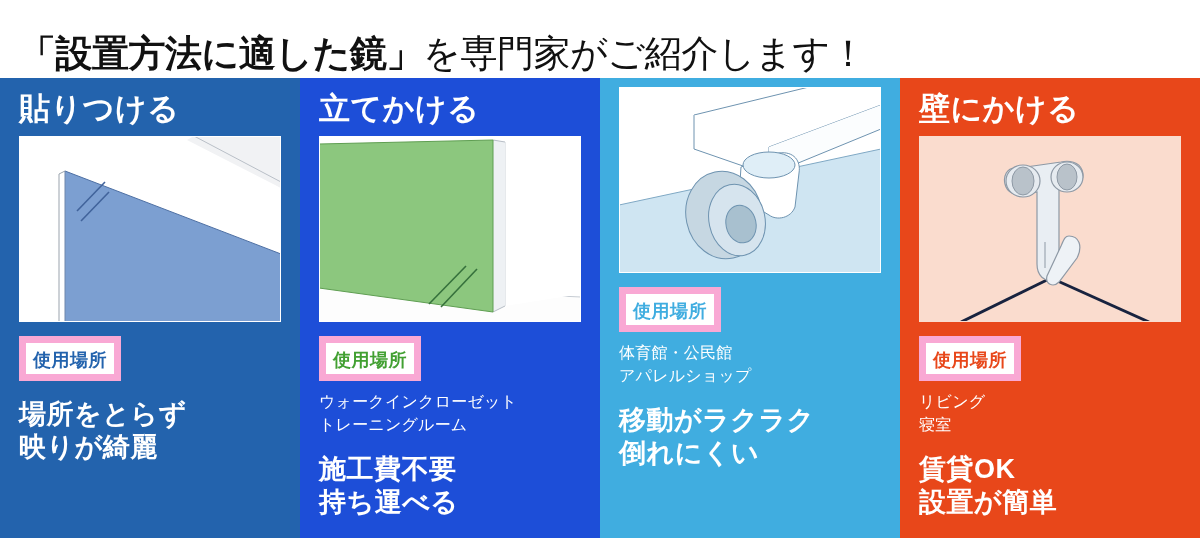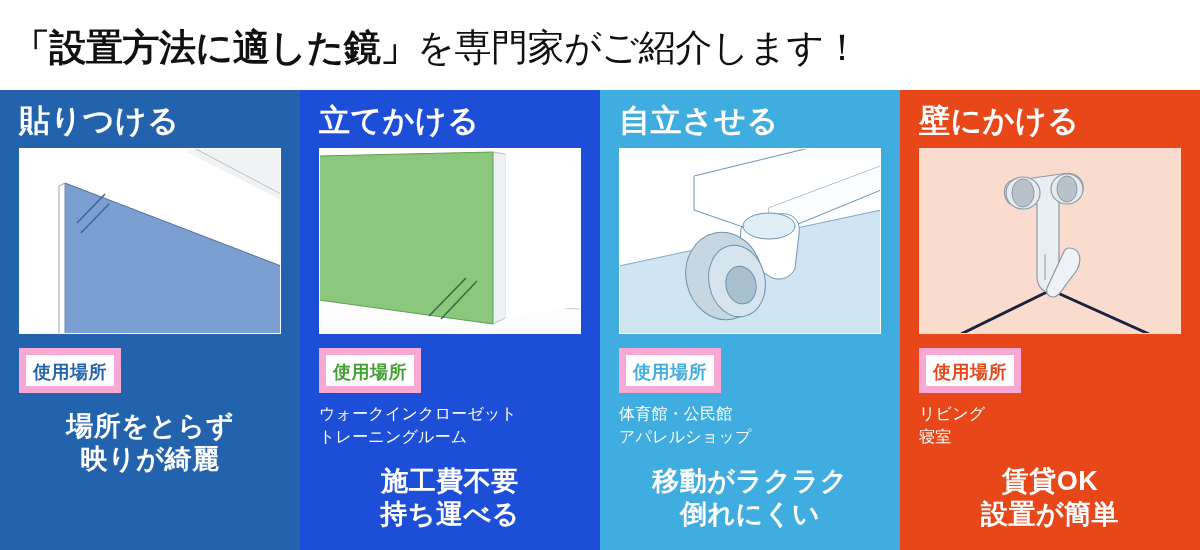--- a/index.html
+++ b/index.html
@@ -5,34 +5,34 @@
   html,body{margin:0;padding:0;}
   body{
     width:1200px;height:550px;overflow:hidden;background:#ffffff;
     font-family:"Liberation Sans","DejaVu Sans",sans-serif;
     -webkit-font-smoothing:antialiased;
   }
   .infographic{position:relative;width:1200px;height:550px;background:#fff;}
 
   
   .header{
-    position:absolute;left:0;top:2px;width:1200px;height:90px;
+    position:absolute;left:0;top:8px;width:1200px;height:90px;
     background:#ffffff;display:flex;align-items:center;
-    box-sizing:border-box;padding-left:13px;
+    box-sizing:border-box;padding-left:19px;
   }
   .header-title{
     font-size:37px;line-height:1;color:#111111;white-space:nowrap;
     letter-spacing:-0.5px;
   }
   .header-title .strong{font-weight:700;}
   .header-title .light{font-weight:400;}
 
   
   .panels{
-    position:absolute;left:0;top:90px;width:1200px;height:460px;
+    position:absolute;left:0;top:78px;width:1200px;height:460px;
     display:flex;
   }
   .panel{
     position:relative;width:300px;height:460px;box-sizing:border-box;
     padding:0 19px;overflow:hidden;
   }
   .panel-heading{
     margin:0;padding:14px 0 0 0;color:#ffffff;font-weight:700;
     font-size:31px;line-height:1.12;letter-spacing:0.5px;
   }
@@ -53,21 +53,21 @@
   }
   .places{
     margin-top:9px;color:#ffffff;font-size:16px;line-height:1.45;
     font-weight:400;letter-spacing:0.2px;
   }
   .places div{white-space:nowrap;}
   .benefit{
     margin-top:17px;color:#ffffff;font-size:27px;line-height:1.22;
     font-weight:700;letter-spacing:0.5px;
   }
-  .benefit div{white-space:nowrap;text-align:center;}
+  .benefit div{white-space:nowrap;}
 
   
   .panel.p1{background:#2363ad;}
   .panel.p1 .badge{color:#2363ad;}
   .panel.p2{background:#1d4ed8;}
   .panel.p2 .badge{color:#42a032;}
   .panel.p3{background:#40ade0;}
   .panel.p3 .badge{color:#40ade0;}
   .panel.p4{background:#e8471a;}
   .panel.p4 .badge{color:#e8471a;}
@@ -153,21 +153,20 @@
         <div>ウォークインクローゼット</div>
         <div>トレーニングルーム</div>
       </div>
       <div class="benefit">
         <div>施工費不要</div>
         <div>持ち運べる</div>
       </div>
     </section>
 
     <section class="panel p3">
-      <h2 class="panel-heading">自立させる</h2>
 
       <div class="illus">
         <svg viewBox="0 0 262 186" xmlns="http://www.w3.org/2000/svg" aria-hidden="true">
           <rect x="0" y="0" width="262" height="186" fill="#ffffff"></rect>
 
           <polygon points="0,118 262,62 262,186 0,186" fill="#cfe5f2"></polygon>
           <path d="M0 118 L262 62" stroke="#7fa8c4" stroke-width="1" fill="none"></path>
 
           <polygon points="75,28 190,0 262,0 262,18 150,60" fill="#ffffff"></polygon>
           <path d="M75 28 L190 0" stroke="#6e93b0" stroke-width="1" fill="none"></path>

